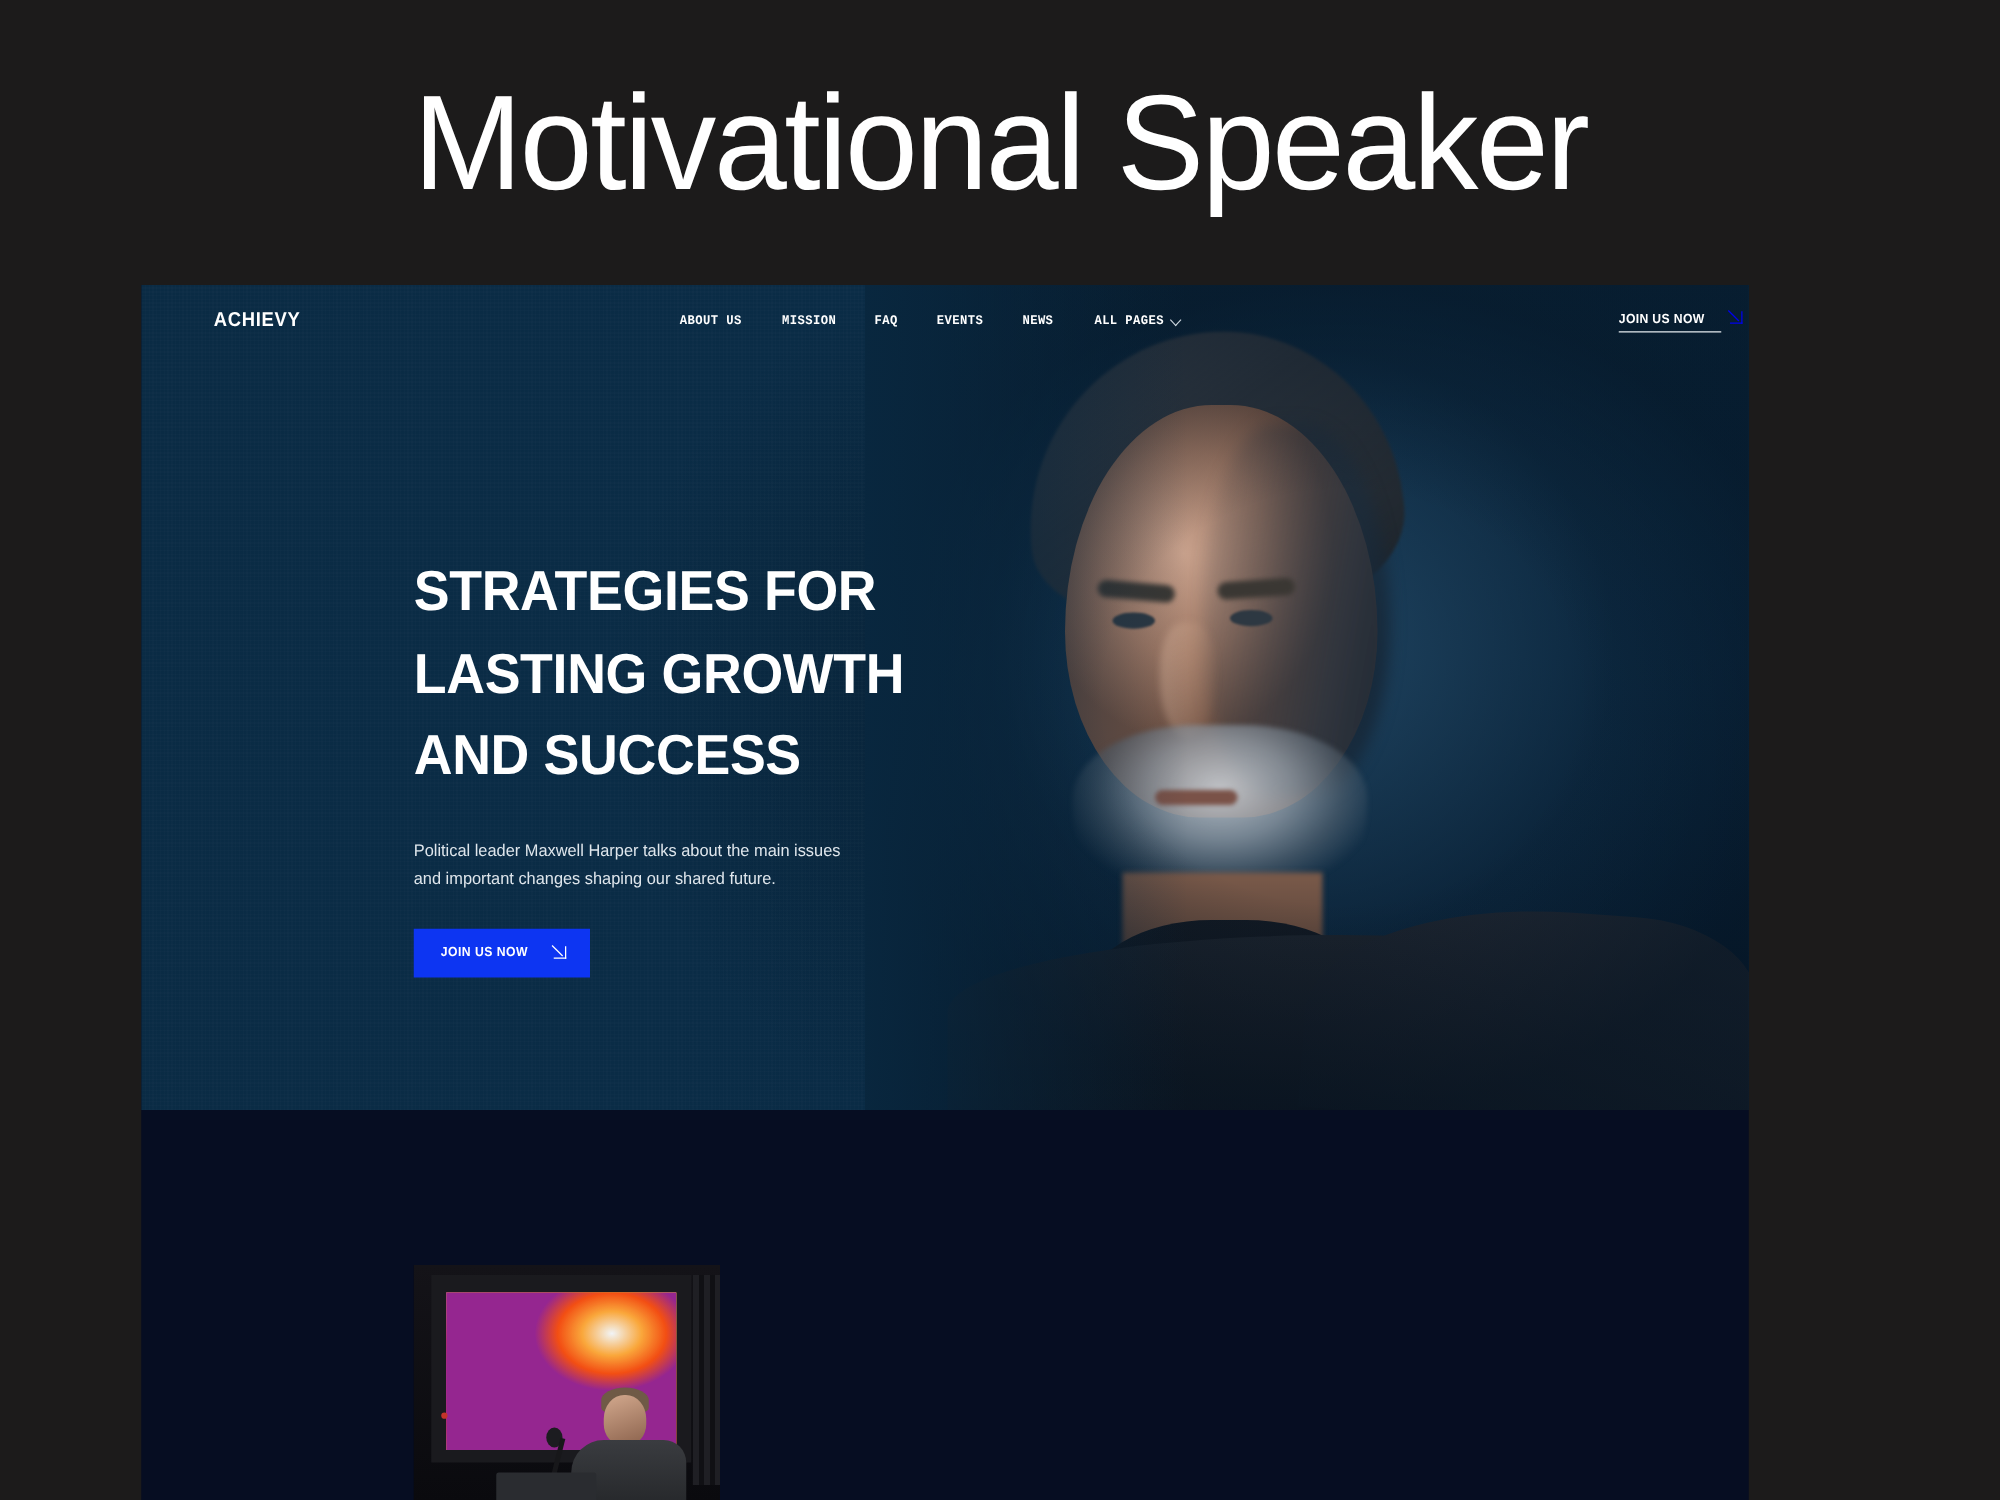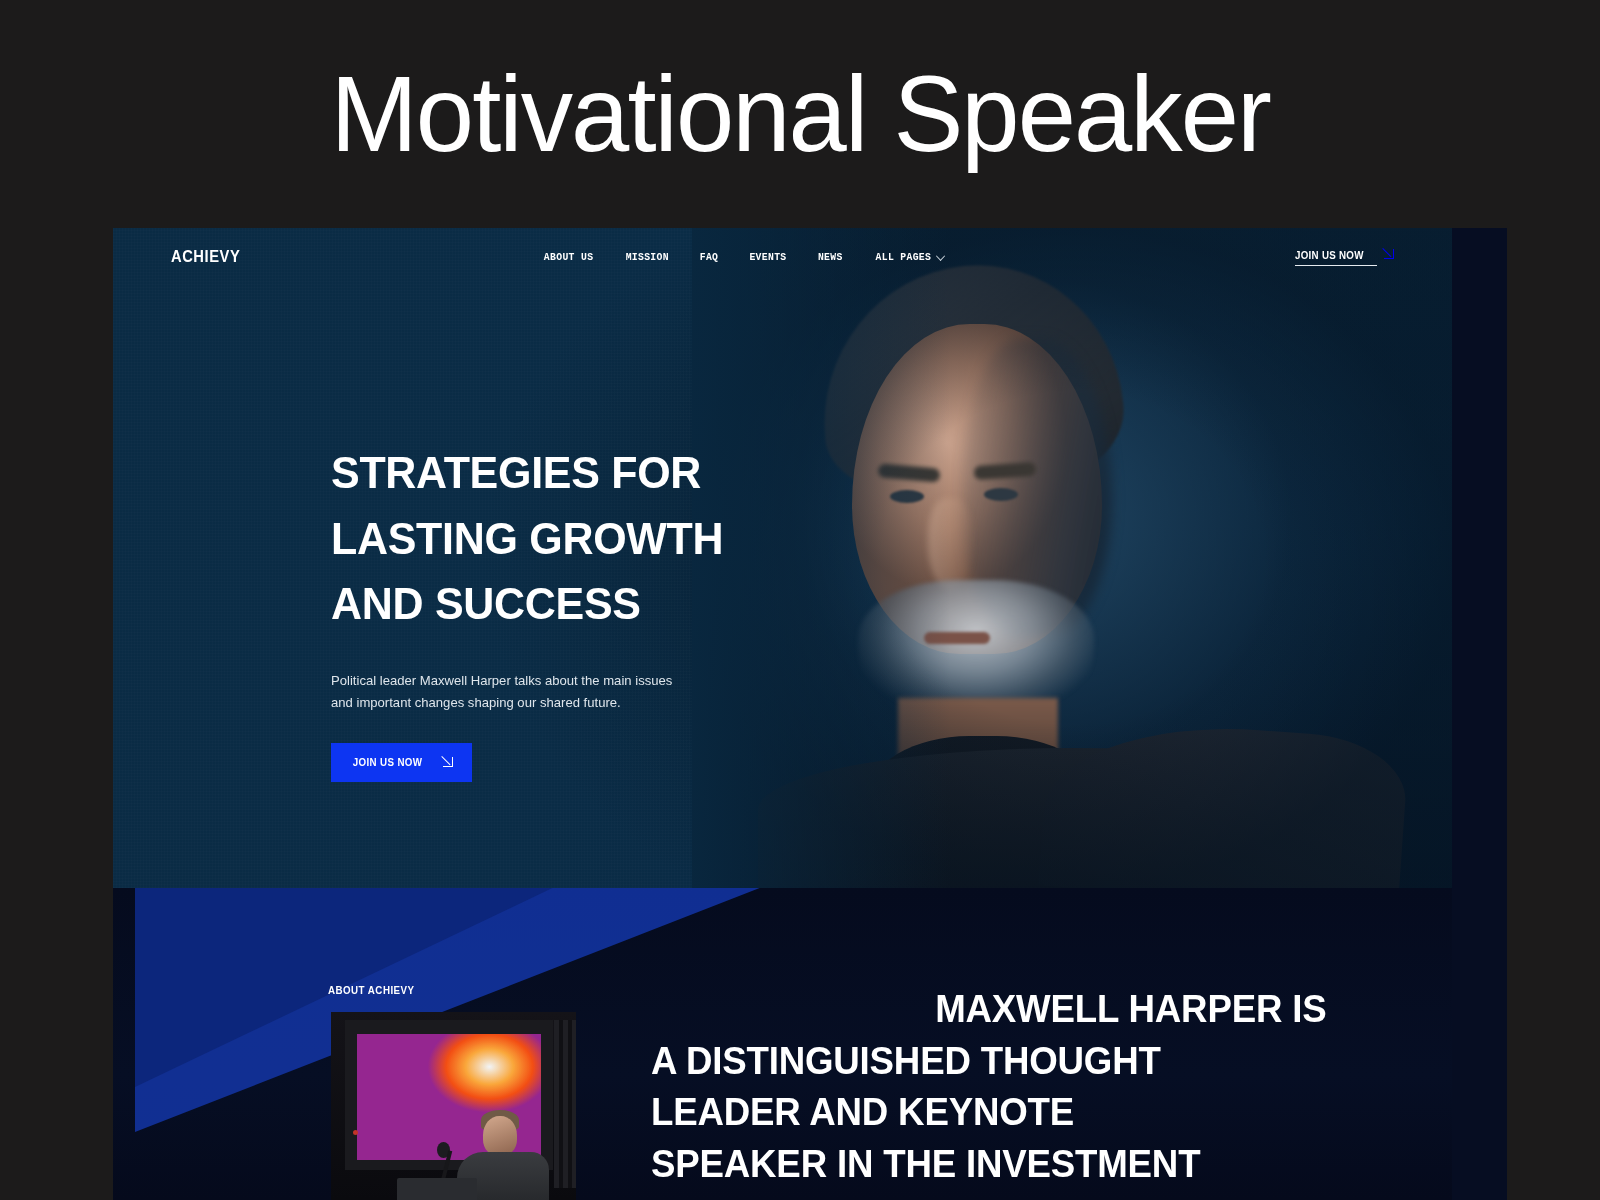--- a/index.html
+++ b/index.html
@@ -22,21 +22,21 @@
     letter-spacing:-2px;
     color:#ffffff;
     line-height:1;
     transform:scaleX(0.97);
   }
 
   
   .site{
     position:absolute;
     left:113px; top:228px;
-    width:1394px; height:972px;
+    width:1286px; height:972px;
     overflow:hidden;
     background:#060d22;
   }
 
   
   .hero{
     position:absolute; left:0; top:0;
     width:1339px; height:660px;
     overflow:hidden;
     background:
@@ -417,31 +417,20 @@
         <span>Political leader Maxwell Harper talks about the main issues</span><br>
         <span>and important changes shaping our shared future.</span>
       </p>
       <button class="hero-btn">
         <span class="lbl">JOIN US NOW</span>
         <span class="arrow-dl"></span>
       </button>
     </div>
   </section>
 
-  <section class="about">
-    <div class="beam"></div>
-    <div class="beam2"></div>
-    <div class="about-label">ABOUT ACHIEVY</div>
-    <h2 class="about-head">
-      <span class="l1">MAXWELL HARPER IS</span>
-      <span class="l2">A DISTINGUISHED THOUGHT</span>
-      <span class="l3">LEADER AND KEYNOTE</span>
-      <span class="l4">SPEAKER IN THE INVESTMENT</span>
-    </h2>
-  </section>
 
   <div class="about-photo">
     <div class="ap-room"></div>
     <div class="ap-screenframe"></div>
     <div class="ap-screen"></div>
     <div class="ap-sidepanel"></div>
     <div class="ap-reddot"></div>
     <div class="ap-person-hair"></div>
     <div class="ap-person-head"></div>
     <div class="ap-person-body"></div>

